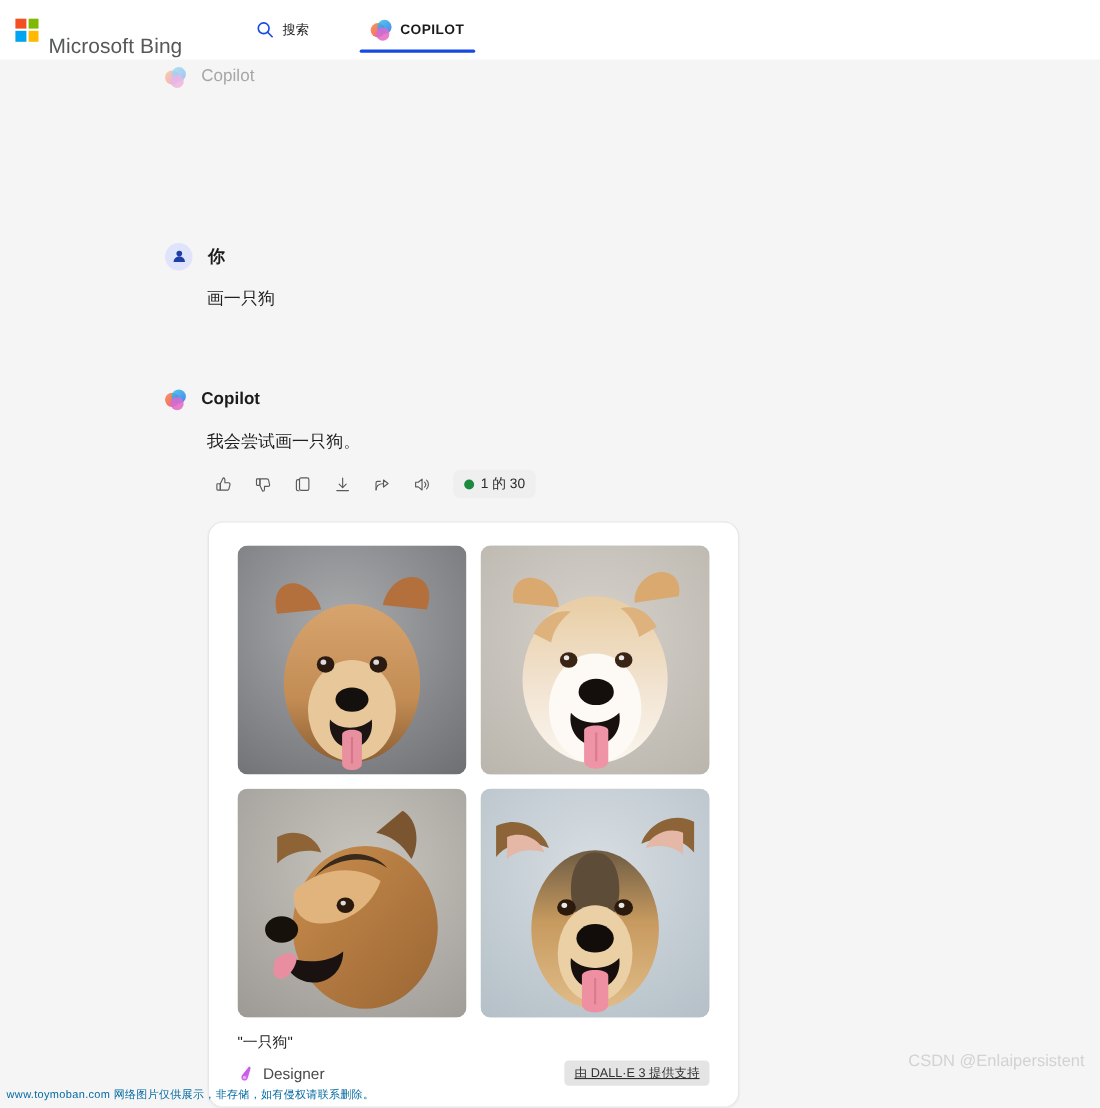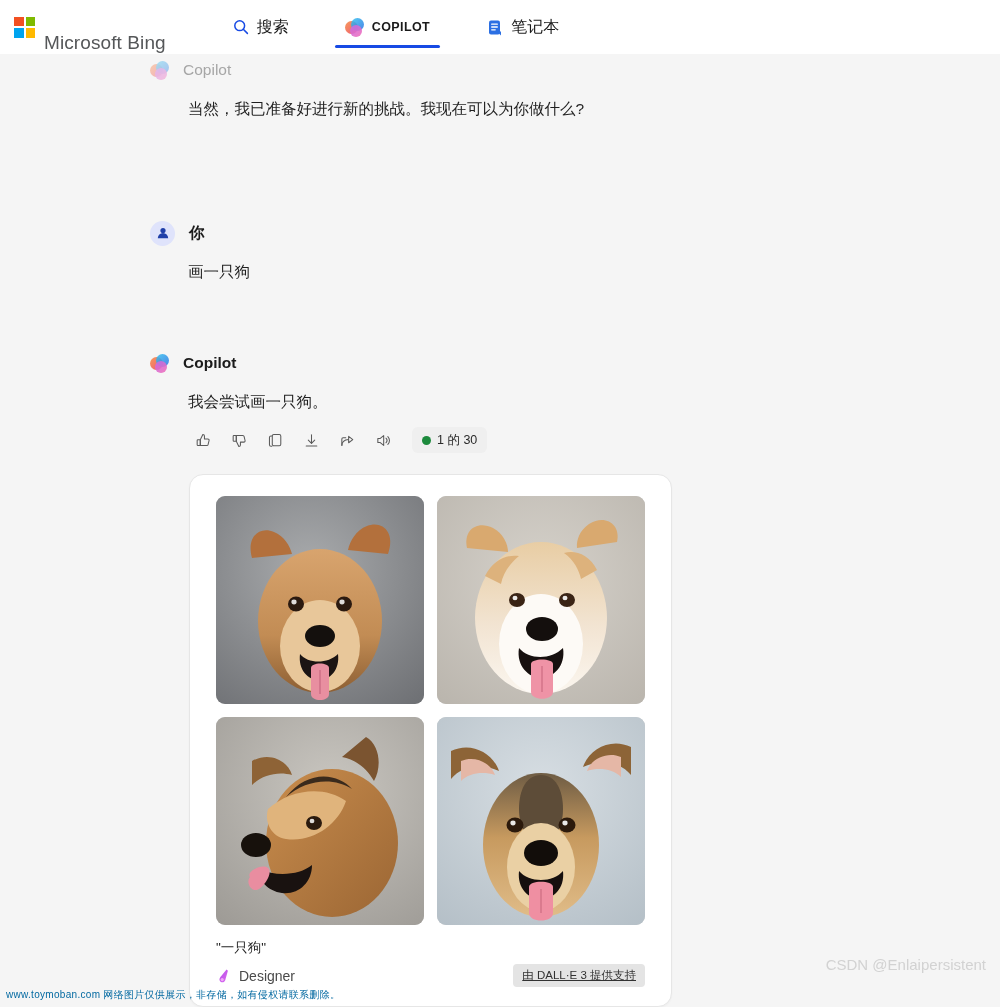--- a/index.html
+++ b/index.html
@@ -34,21 +34,21 @@
     font-family: "Liberation Sans", sans-serif;
     margin-top: 32px;
   }
 
   .nav { display: flex; align-items: center; margin-left: 57px; height: 54px; }
   .tab {
     position: relative; height: 54px;
     display: flex; align-items: center; gap: 8px;
     padding: 0 10px; margin-right: 36px; cursor: pointer;
   }
-  .tab-label { font-size: 16px; color: #1a1a1a; }
+  .tab-label { font-size: 12px; color: #1a1a1a; }
   .tab.active .tab-label { font-weight: bold; font-size: 12.5px; letter-spacing: .4px; }
   .tab.active::after {
     content: ""; position: absolute; left: 0; right: 0; bottom: 6px;
     height: 3px; background: #174ae4; border-radius: 2px;
   }
   .ico { display: inline-flex; align-items: center; justify-content: center; }
 
   
   .copilot-swirl { position: relative; width: 19px; height: 19px; }
   .copilot-swirl span {
@@ -165,48 +165,35 @@
 
     <div class="tab active">
       <span class="ico copilot-swirl">
         <span class="cs1"></span>
           <span class="cs2"></span>
           <span class="cs3"></span>
       </span>
       <span class="tab-label">COPILOT</span>
     </div>
 
-    <div class="tab">
-      <span class="ico">
-        <svg width="17" height="17" viewBox="0 0 17 17">
-          <rect x="3" y="1.6" width="11" height="13.8" rx="2" fill="#2b6fe3"></rect>
-          <line x1="5.7" y1="5.2" x2="11.3" y2="5.2" stroke="#ffffff" stroke-width="1.3" stroke-linecap="round"></line>
-          <line x1="5.7" y1="8" x2="11.3" y2="8" stroke="#ffffff" stroke-width="1.3" stroke-linecap="round"></line>
-          <line x1="5.7" y1="10.8" x2="9.2" y2="10.8" stroke="#ffffff" stroke-width="1.3" stroke-linecap="round"></line>
-          <path d="M11 12.4 L15 16.4 L15 12.4 Z" fill="#2b6fe3"></path>
-        </svg>
-      </span>
-      <span class="tab-label">笔记本</span>
-    </div>
 
   </div>
 </div>
 
 <div class="chat">
 
   <div class="msg" style="left:150px; top:3px;">
     <div class="msg-head">
       <span class="ico copilot-swirl" style="opacity:.45;">
         <span class="cs1"></span>
           <span class="cs2"></span>
           <span class="cs3"></span>
       </span>
       <span class="msg-name faded">Copilot</span>
     </div>
-    <div class="msg-body" style="margin-left:38px; margin-top:14px;">当然，我已准备好进行新的挑战。我现在可以为你做什么?</div>
   </div>
 
   <div class="msg" style="left:150px; top:166px;">
     <div class="msg-head">
       <span class="avatar-user">
         <span class="ico">
           <svg width="14" height="14" viewBox="0 0 14 14">
             <circle cx="7" cy="4.5" r="2.6" fill="#1f3fa8"></circle>
             <path d="M1.8 12.2a5.2 5.2 0 0 1 10.4 0z" fill="#1f3fa8"></path>
           </svg>

